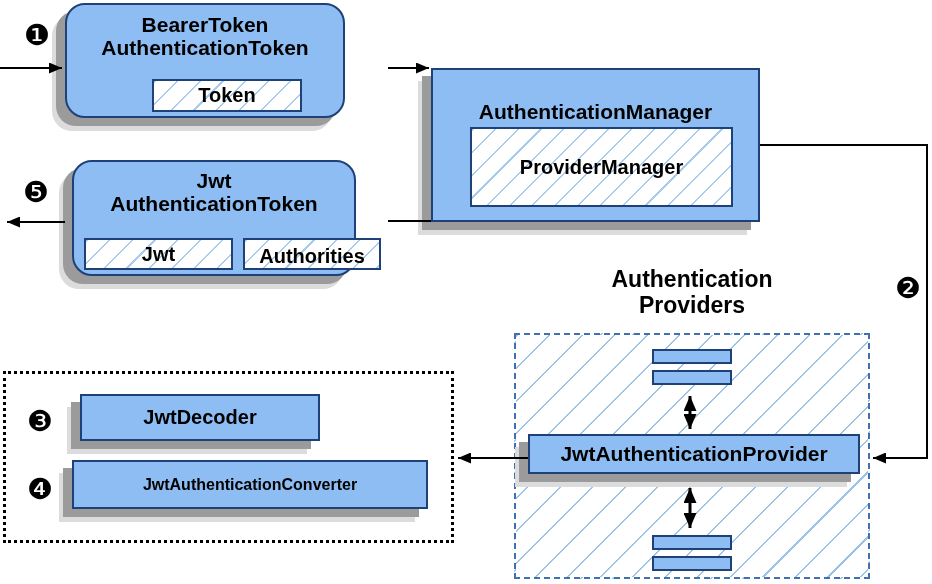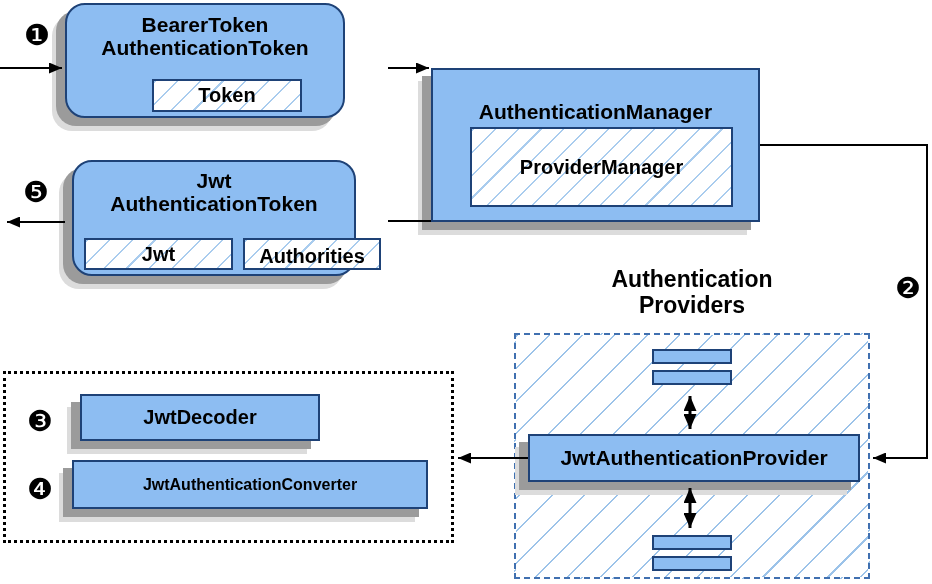--- a/index.html
+++ b/index.html
@@ -151,21 +151,21 @@
   <div class="group-label">
     <div>Authentication</div>
     <div>Providers</div>
   </div>
 
   <div class="stack-rect" style="top:349px;"></div>
   <div class="stack-rect" style="top:370px;"></div>
   <div class="stack-rect" style="top:535px;"></div>
   <div class="stack-rect" style="top:556px;"></div>
 
-  <div class="flat-box" style="left:528px; top:434px; width:332px; height:48px;">
+  <div class="flat-box" style="left:528px; top:434px; width:332px; height:40px;">
     <span>JwtAuthenticationProvider</span>
   </div>
 
   <div class="flat-box" style="left:80px; top:394px; width:240px; height:47px; font-size:20px;">
     <span>JwtDecoder</span>
   </div>
 
   <div class="flat-box" style="left:72px; top:460px; width:356px; height:49px; font-size:16px;">
     <span>JwtAuthenticationConverter</span>
   </div>

